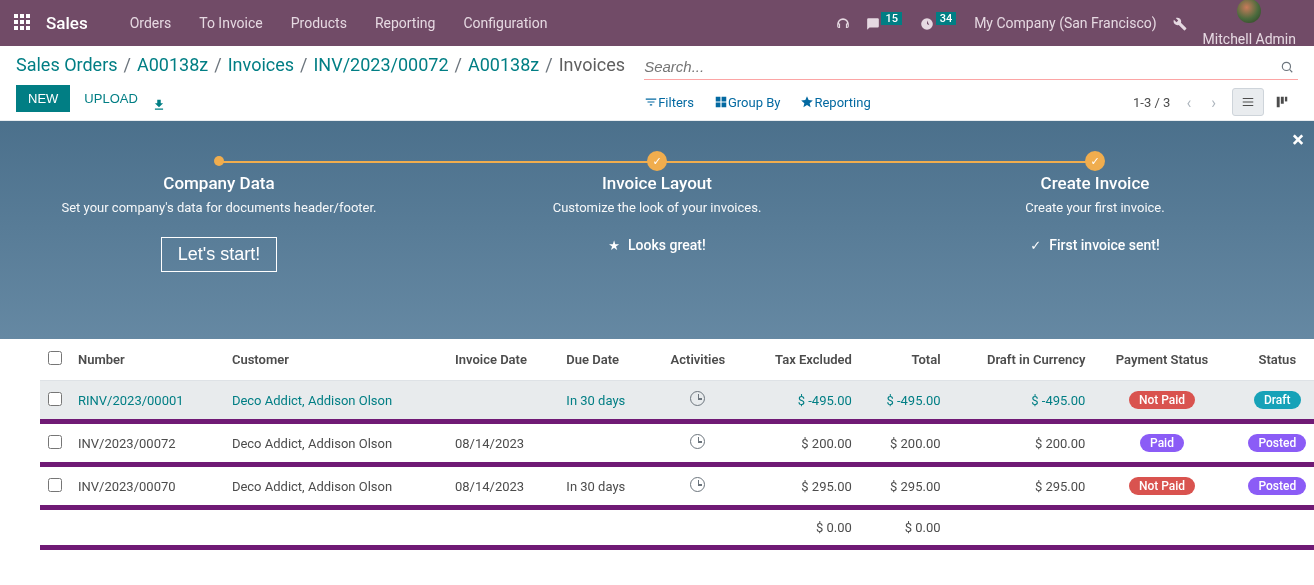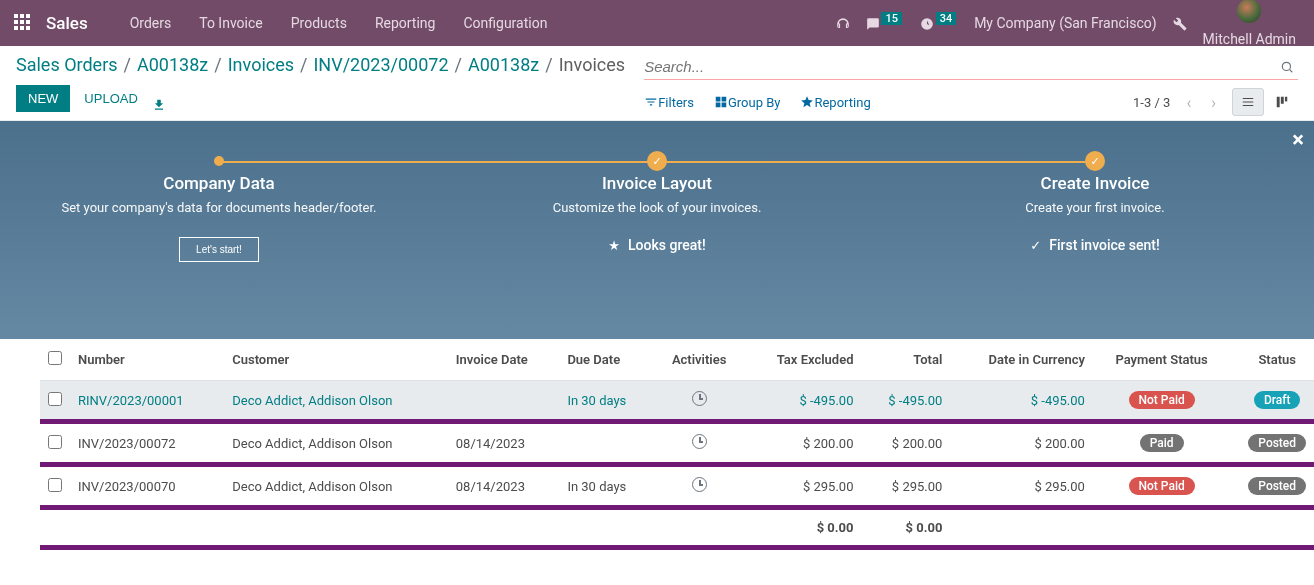--- a/index.html
+++ b/index.html
@@ -52,43 +52,43 @@
   .onboarding-close { position: absolute; top: 6px; right: 10px; color: #fff; font-size: 22px; cursor: pointer; font-weight: bold; }
   .onboarding-steps { display: flex; position: relative; padding-top: 52px; }
   .step-line { position: absolute; top: 40px; left: 16.5%; right: 16.5%; height: 2px; background: #f0ad4e; }
   .step { flex: 1; text-align: center; position: relative; }
   .step-dot { width: 20px; height: 20px; border-radius: 50%; background: #f0ad4e; position: absolute; top: -22px; left: 50%; transform: translateX(-50%); display: flex; align-items: center; justify-content: center; }
   .step-dot.small { width: 10px; height: 10px; top: -17px; }
   .step-dot .check { color: #fff; font-size: 11px; }
   .step-title { font-size: 17px; font-weight: 500; margin-bottom: 6px; }
   .step-desc { font-size: 13px; opacity: 0.95; margin-bottom: 20px; padding: 0 30px; line-height: 1.4; }
   .step-action { display: inline-flex; align-items: center; gap: 8px; }
-  .step-btn { border: 1px solid #fff; background: transparent; color: #fff; padding: 6px 16px; cursor: pointer; font-size: 10px; }
+  .step-btn { border: 1px solid #fff; background: transparent; color: #fff; padding: 6px 16px; cursor: pointer; font-size: 18px; }
   .step-status { font-weight: 500; font-size: 14px; }
 
   
   .table-wrap { width: 100%; }
   table.list { width: 100%; border-collapse: collapse; margin-left: 40px; }
   table.list th { text-align: left; font-weight: 600; padding: 12px 8px; border-bottom: 1px solid #dee2e6; color: #4c4c4c; font-size: 13px; background: #fff; }
   table.list th.num, table.list td.num { text-align: right; }
   table.list th.center, table.list td.center { text-align: center; }
   table.list td { padding: 10px 8px; border-bottom: 5px solid #701a75; font-size: 13px; vertical-align: middle; }
   table.list tr.selected td { background: #e8ebed; }
   table.list tr.selected td, table.list tr.selected td a { color: #017e84; }
   table.list td.link { color: #017e84; }
   input[type=checkbox] { cursor: pointer; width: 14px; height: 14px; }
   .clock-icon { display: inline-block; width: 15px; height: 15px; border: 1.5px solid #6c757d; border-radius: 50%; position: relative; }
   .clock-icon::after { content: ""; position: absolute; top: 2px; left: 50%; width: 1.5px; height: 5px; background: #6c757d; transform-origin: bottom; }
   .clock-icon::before { content: ""; position: absolute; top: 6px; left: 50%; width: 4px; height: 1.5px; background: #6c757d; }
   .pill { display: inline-block; padding: 2px 10px; border-radius: 10px; color: #fff; font-size: 12px; font-weight: 500; }
   .pill-red { background: #d9534f; }
-  .pill-green { background: #737373; }
+  .pill-green { background: #8b5cf6; }
   .pill-blue { background: #17a2b8; }
   .settings-col { width: 30px; text-align: center; color: #6c757d; cursor: pointer; }
-  tfoot td { padding: 18px 8px; font-weight: 700; border-top: 1px solid #dee2e6; }
+  tfoot td { padding: 18px 8px; font-weight: 400; border-top: 1px solid #dee2e6; }
 
   
   .ico { width: 14px; height: 14px; display: inline-block; vertical-align: middle; }
 </style>
 </head>
 <body>
 
 <div class="navbar">
   <div class="navbar-left">
     <div class="apps-icon">
@@ -243,21 +243,21 @@
     <thead>
       <tr id="thead-row">
           <th style="width: 30px;"><input type="checkbox" style=""></th>
           <th>Number</th>
           <th>Customer</th>
           <th>Invoice Date</th>
           <th>Due Date</th>
           <th class="center">Activities</th>
           <th class="num">Tax Excluded</th>
           <th class="num">Total</th>
-          <th class="num">Date in Currency</th>
+          <th class="num">Draft in Currency</th>
           <th class="center">Payment Status</th>
           <th class="center">Status</th>
           <th class="settings-col"><svg class="ico" viewBox="0 0 24 24" fill="currentColor">
               <path d="M3 17h12v2H3zM3 5h18v2H3zM3 11h18v2H3z"></path>
               <circle cx="19" cy="18" r="2"></circle>
             </svg></th>
         </tr>
     </thead>
     <tbody id="tbody">
         <tr class="selected">

